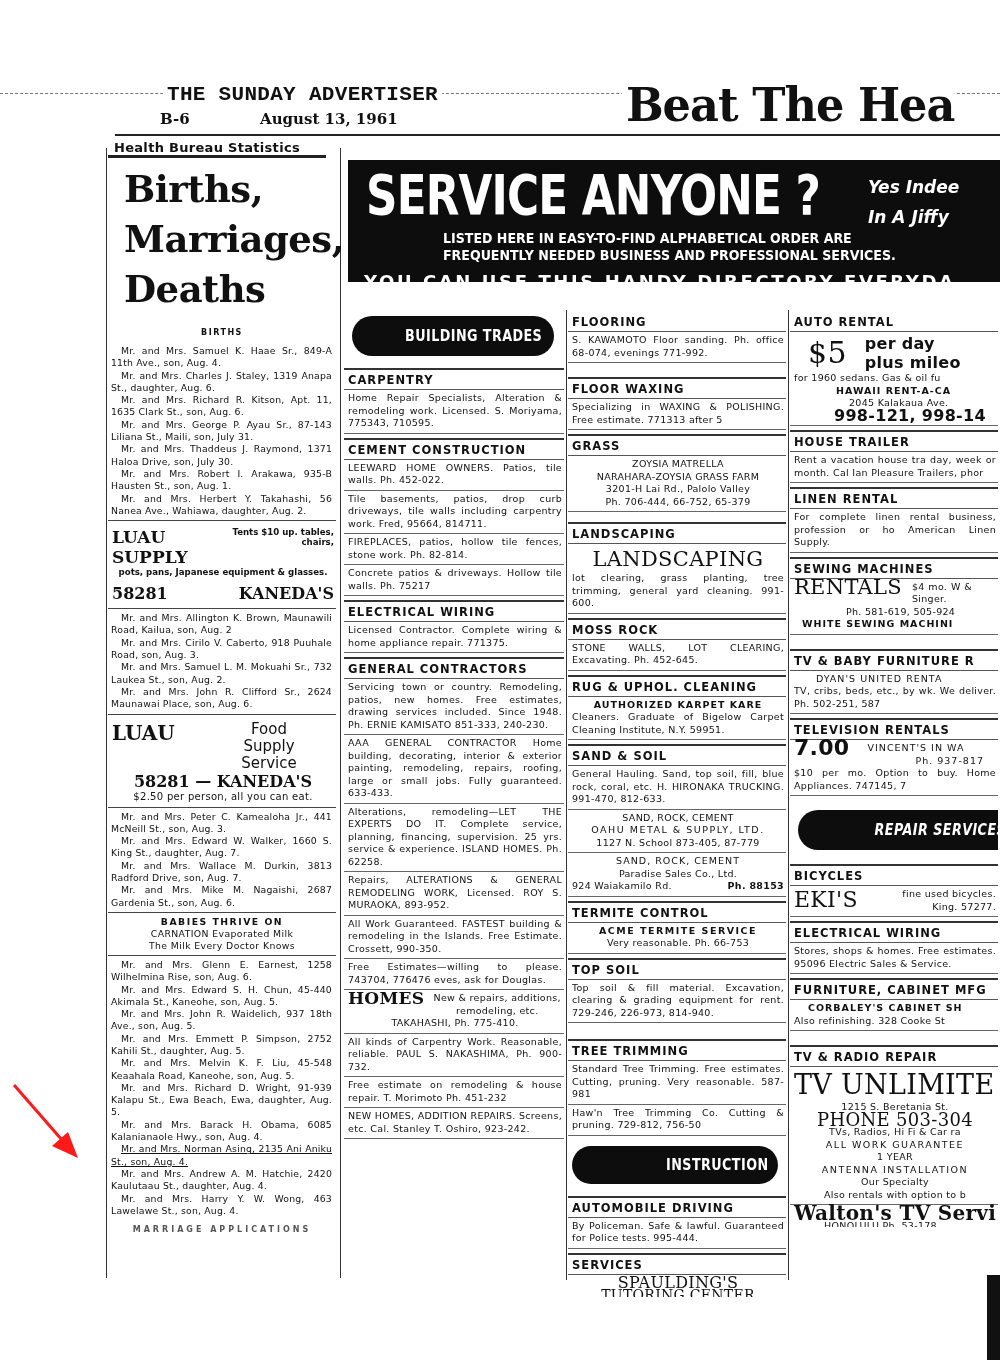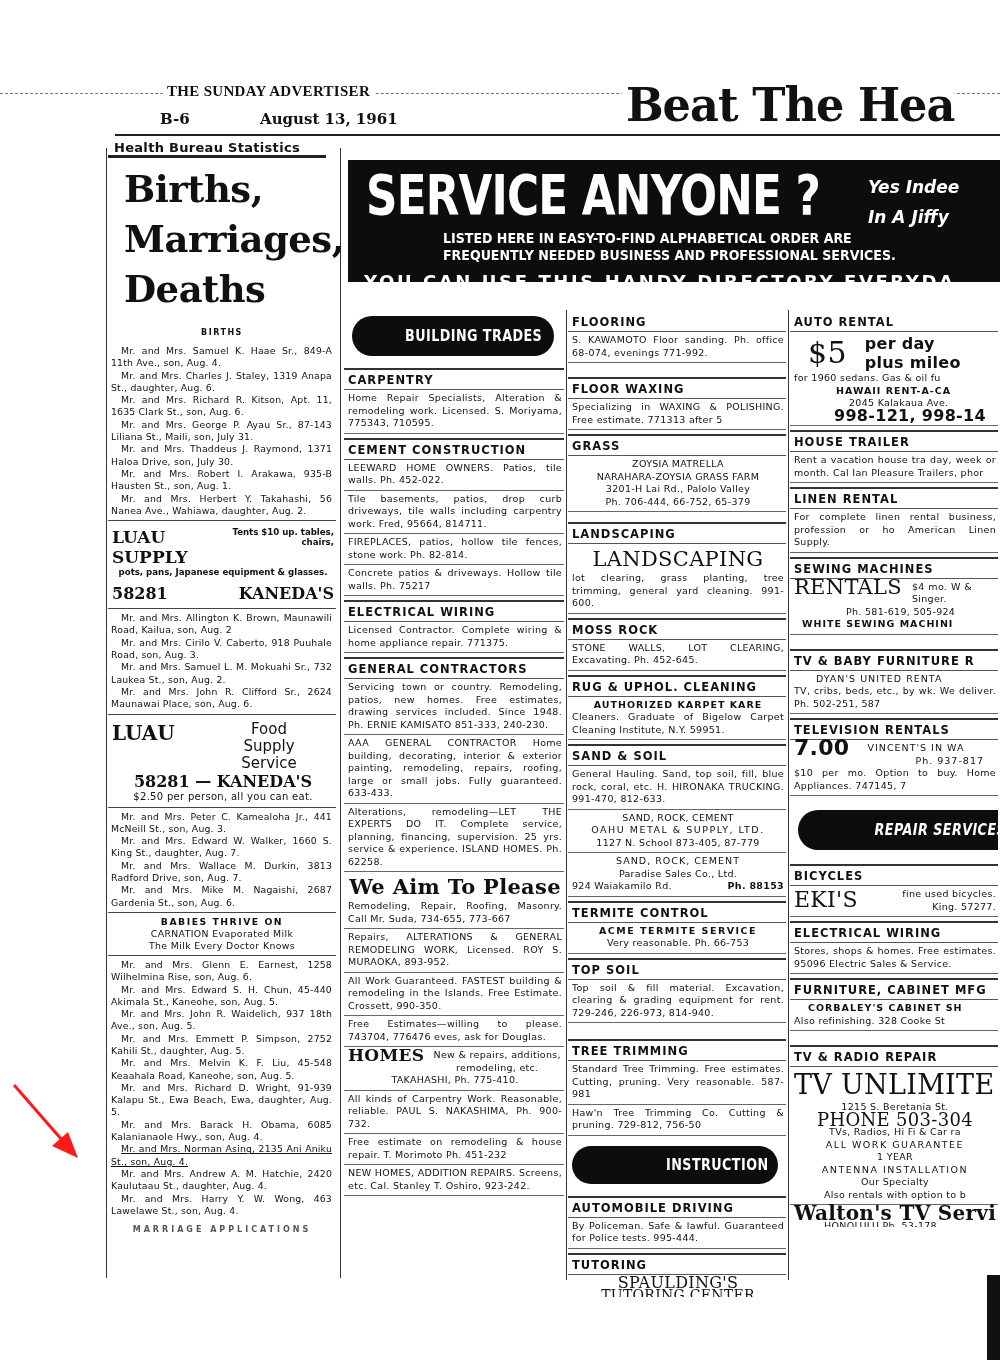--- a/index.html
+++ b/index.html
@@ -1,20 +1,20 @@
 <!DOCTYPE html>
 <html><head>
 <meta charset="utf-8">
 <style>
   * { box-sizing: border-box; margin: 0; padding: 0; }
   html, body { width: 1000px; height: 1360px; background: #fff; overflow: hidden; }
   body { position: relative; font-family: "DejaVu Sans", sans-serif; color: #111; }
 
   .masthead-line { position: absolute; left: 0; width: 1000px; height: 0; border-top: 1px dashed #777; }
-  .paper-name { position: absolute; left: 163px; top: 83px; font-family: Liberation Serif, serif; font-size: 15px; font-weight: bold; letter-spacing: 0.3px; }
+  .paper-name { position: absolute; left: 163px; top: 83px; font-family: Liberation Mono, monospace; font-size: 21px; font-weight: bold; letter-spacing: 0.3px; }
   .page-num { position: absolute; left: 160px; top: 110px; font-family: "DejaVu Serif", serif; font-size: 15px; font-weight: bold; }
   .page-date { position: absolute; left: 260px; top: 110px; font-family: "DejaVu Serif", serif; font-size: 15px; font-weight: bold; }
   .beat-heat { position: absolute; left: 622px; top: 78px; font-family: "DejaVu Serif", serif; font-size: 46px; font-weight: 900; letter-spacing: -1px; white-space: nowrap; transform: scaleX(0.97); transform-origin: left; }
   .rule-top { position: absolute; left: 115px; top: 134px; width: 885px; border-top: 2px solid #222; }
 
   
   .left-col { position: absolute; left: 108px; top: 140px; width: 228px; }
   .vline { position: absolute; border-left: 1px solid #333; }
   .hb-label { font-size: 13px; font-weight: bold; letter-spacing: 0.3px; padding-left: 6px; border-bottom: 3px solid #222; width: 218px; }
   .big-head { font-family: "DejaVu Serif", serif; font-weight: bold; font-size: 37px; line-height: 50px; padding-left: 16px; margin-top: 6px; letter-spacing: -0.5px; }
@@ -178,24 +178,20 @@
   <div class="ad">LEEWARD HOME OWNERS. Patios, tile walls. Ph. 452-022.</div>
   <div class="ad">Tile basements, patios, drop curb driveways, tile walls including carpentry work. Fred, 95664, 814711.</div>
   <div class="ad">FIREPLACES, patios, hollow tile fences, stone work. Ph. 82-814.</div>
   <div class="ad">Concrete patios &amp; driveways. Hollow tile walls. Ph. 75217</div>
   <div class="cat">ELECTRICAL WIRING</div>
   <div class="ad">Licensed Contractor. Complete wiring &amp; home appliance repair. 771375.</div>
   <div class="cat">GENERAL CONTRACTORS</div>
   <div class="ad">Servicing town or country. Remodeling, patios, new homes. Free estimates, drawing services included. Since 1948. Ph. ERNIE KAMISATO 851-333, 240-230.</div>
   <div class="ad">AAA GENERAL CONTRACTOR Home building, decorating, interior &amp; exterior painting, remodeling, repairs, roofing, large or small jobs. Fully guaranteed. 633-433.</div>
   <div class="ad">Alterations, remodeling—LET THE EXPERTS DO IT. Complete service, planning, financing, supervision. 25 yrs. service &amp; experience. ISLAND HOMES. Ph. 62258.</div>
-  <div class="ad">
-    <div class="display-serif" style="font-size:21px;font-weight:bold;text-align:center;line-height:26px;">We Aim To Please</div>
-    <div>Remodeling, Repair, Roofing, Masonry. Call Mr. Suda, 734-655, 773-667</div>
-  </div>
   <div class="ad">Repairs, ALTERATIONS &amp; GENERAL REMODELING WORK, Licensed. ROY S. MURAOKA, 893-952.</div>
   <div class="ad">All Work Guaranteed. FASTEST building &amp; remodeling in the Islands. Free Estimate. Crossett, 990-350.</div>
   <div class="ad">Free Estimates—willing to please. 743704, 776476 eves, ask for Douglas.</div>
   <div class="ad">
     <div style="display:flex;align-items:flex-start;">
       <span class="display-serif" style="font-size:17px;font-weight:bold;margin-right:8px;">HOMES</span>
       <span style="text-align:center;">New &amp; repairs, additions, remodeling, etc.</span>
     </div>
     <div style="text-align:center;">TAKAHASHI, Ph. 775-410.</div>
   </div>
@@ -249,21 +245,21 @@
     <div>Very reasonable. Ph. 66-753</div>
   </div>
   <div class="cat">TOP SOIL</div>
   <div class="ad">Top soil &amp; fill material. Excavation, clearing &amp; grading equipment for rent. 729-246, 226-973, 814-940.</div>
   <div class="cat" style="margin-top:16px;">TREE TRIMMING</div>
   <div class="ad">Standard Tree Trimming. Free estimates. Cutting, pruning. Very reasonable. 587-981</div>
   <div class="ad">Haw'n Tree Trimming Co. Cutting &amp; pruning. 729-812, 756-50</div>
   <div class="pill" style="margin:10px 8px 12px 4px;height:38px;line-height:38px;"><span>INSTRUCTION</span></div>
   <div class="cat">AUTOMOBILE DRIVING</div>
   <div class="ad">By Policeman. Safe &amp; lawful. Guaranteed for Police tests. 995-444.</div>
-  <div class="cat">TUTORING</div>
+  <div class="cat">SERVICES</div>
   <div class="ad center" style="border:none;">
     <div class="display-serif" style="font-size:16px;">SPAULDING'S</div>
     <div class="display-serif" style="font-size:14px;height:8px;overflow:hidden;">TUTORING CENTER</div>
   </div>
 </div>
 
 <div class="col col4">
   <div class="cat noborder-top">AUTO RENTAL</div>
   <div class="ad" style="white-space:nowrap;">
     <div style="display:flex;align-items:center;">

